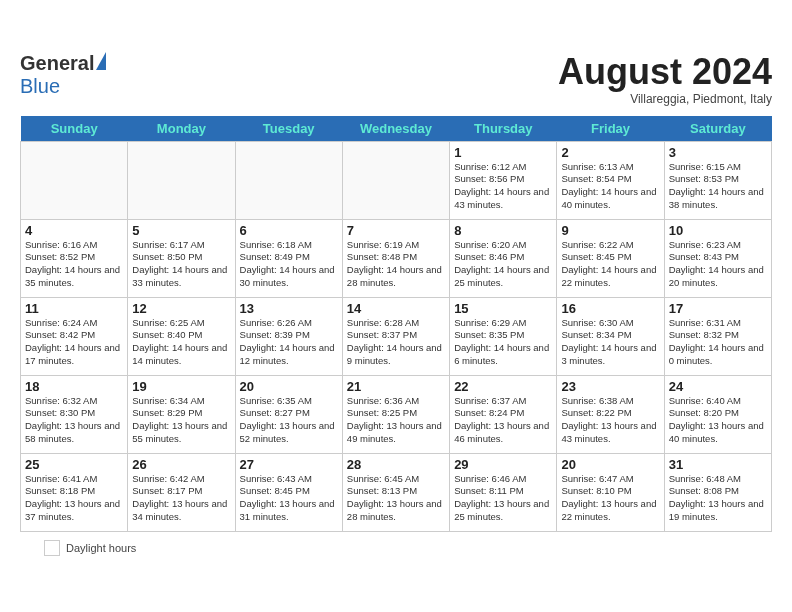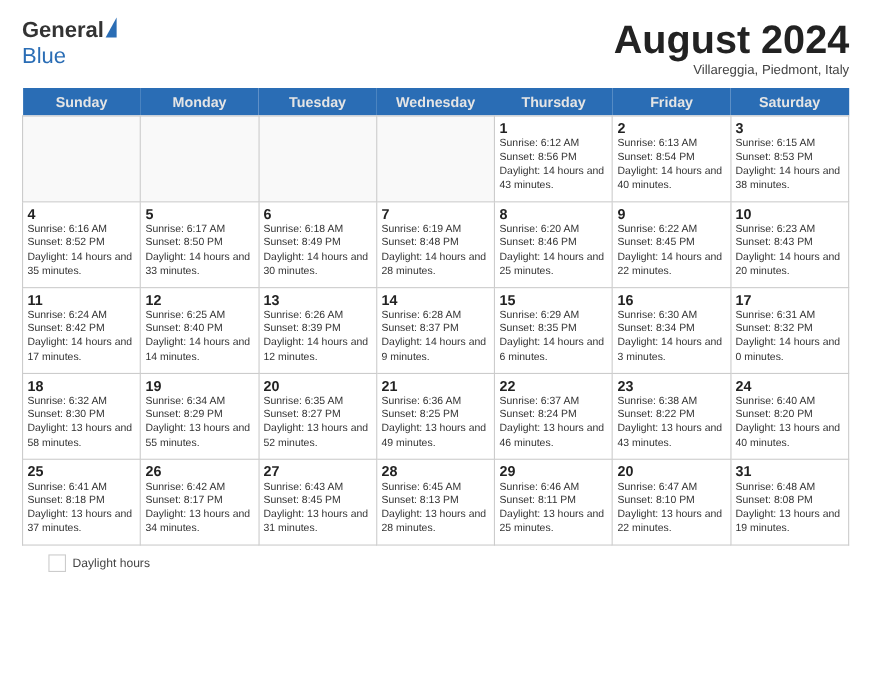--- a/index.html
+++ b/index.html
@@ -12,20 +12,21 @@
     }
     .page {
       width: 792px;
       padding: 16px 20px 12px 20px;
     }
     .header {
       display: flex;
       justify-content: space-between;
       align-items: flex-start;
       margin-bottom: 10px;
+      margin-top: 36px;
     }
     .logo {
       display: flex;
       flex-direction: column;
       align-items: flex-start;
     }
     .logo-text {
       display: flex;
       align-items: baseline;
       gap: 0;
@@ -61,21 +62,21 @@
       font-size: 12px;
       color: #444;
     }
     table {
       width: 100%;
       border-collapse: collapse;
       table-layout: fixed;
     }
     .day-header {
       background-color: #2a6db5;
-      color: #e5e5e5;
+      color: #5eead4;
       text-align: center;
       padding: 5px 2px;
       font-size: 13px;
       font-weight: bold;
       margin-top: 20px;
     }
     td {
       border: 1px solid #ccc;
       vertical-align: top;
       padding: 3px 4px;

